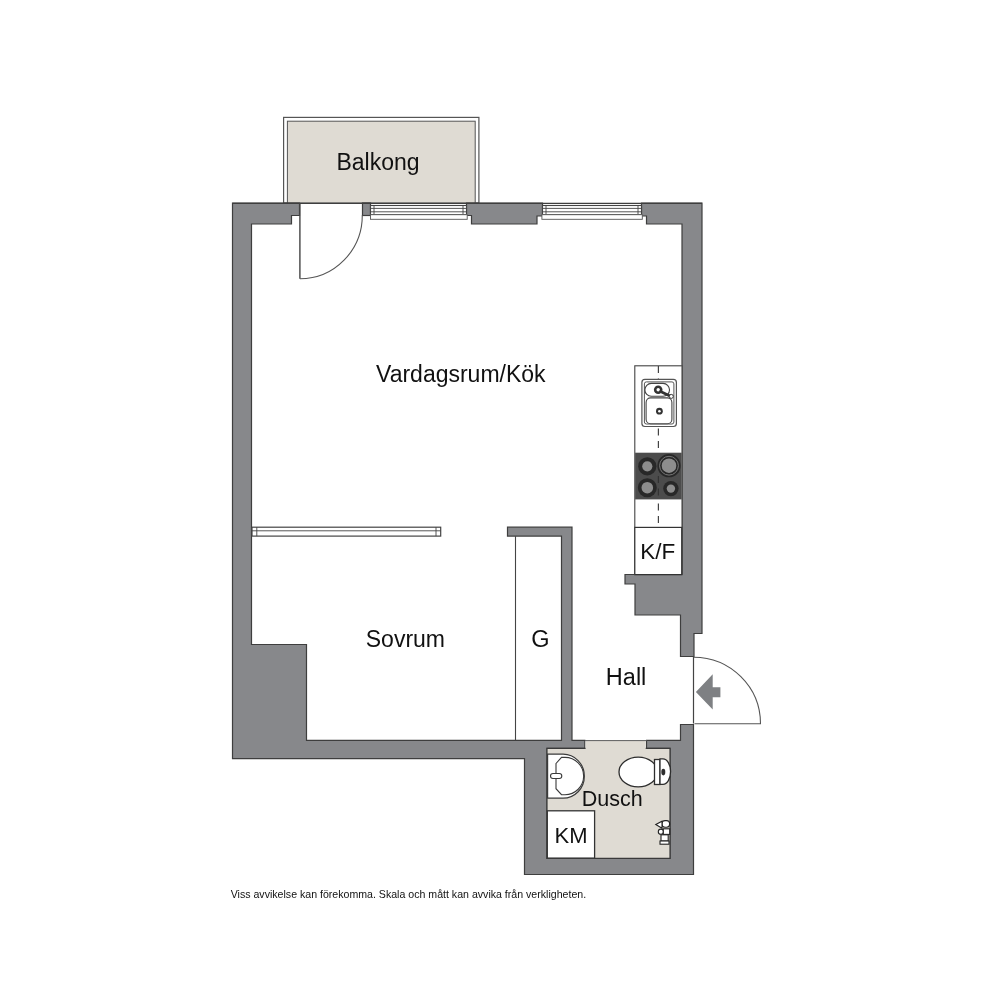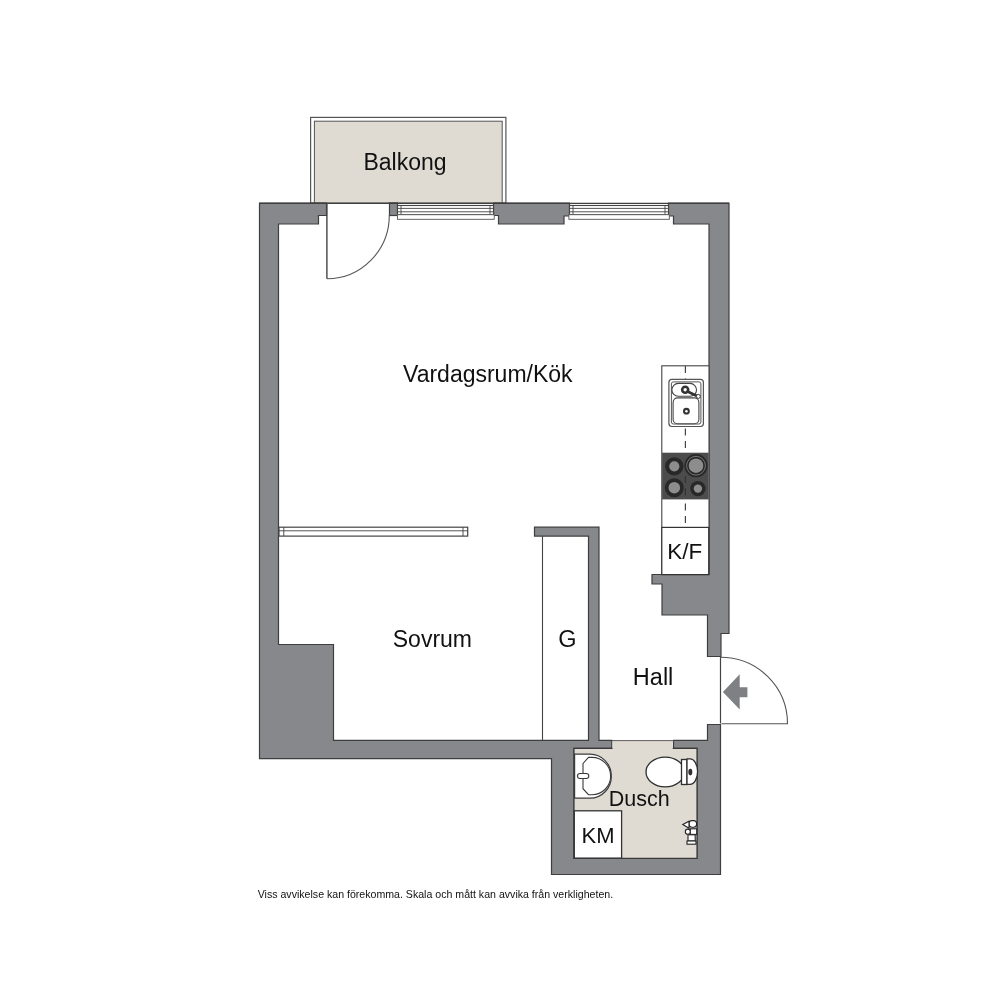--- a/index.html
+++ b/index.html
@@ -1,16 +1,16 @@
 <!DOCTYPE html>
 <html><head>
 <meta charset="utf-8">
 <style>
   html,body{margin:0;padding:0;background:#ffffff;}
-  #plan{width:884px;height:992px;position:relative;font-family:"Liberation Sans", sans-serif;padding-left:27px;}
+  #plan{width:884px;height:992px;position:relative;font-family:"Liberation Sans", sans-serif;}
   svg{display:block;}
   text{fill:#111111;font-family:"Liberation Sans", sans-serif;}
 </style>
 </head>
 <body>
 
 <div id="plan">
 <svg width="992" height="992" viewBox="0 0 992 992">
 
 <rect x="251.5" y="224" width="430.5" height="303" fill="#ffffff"></rect>

